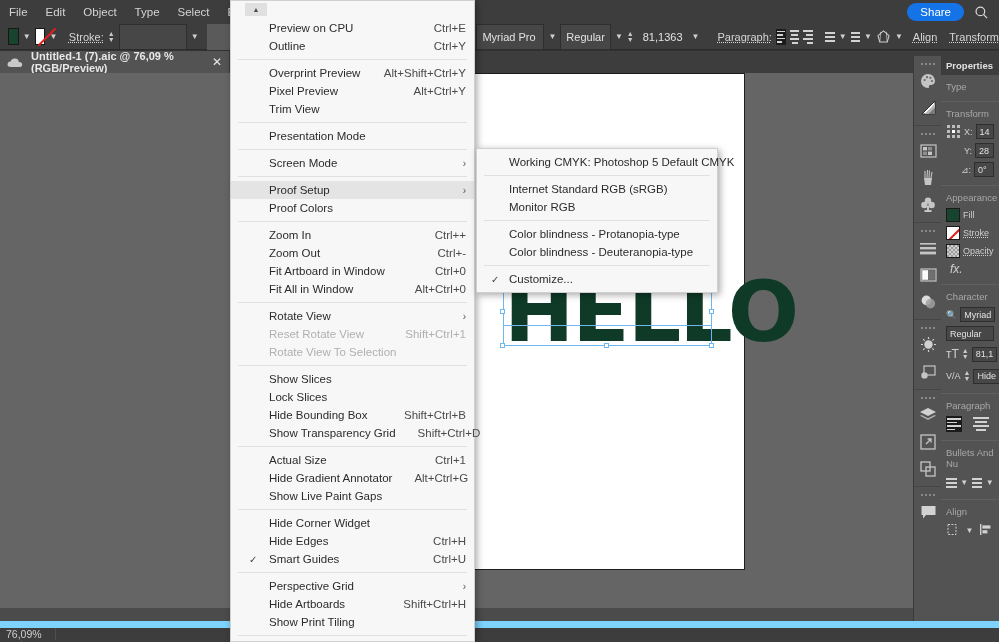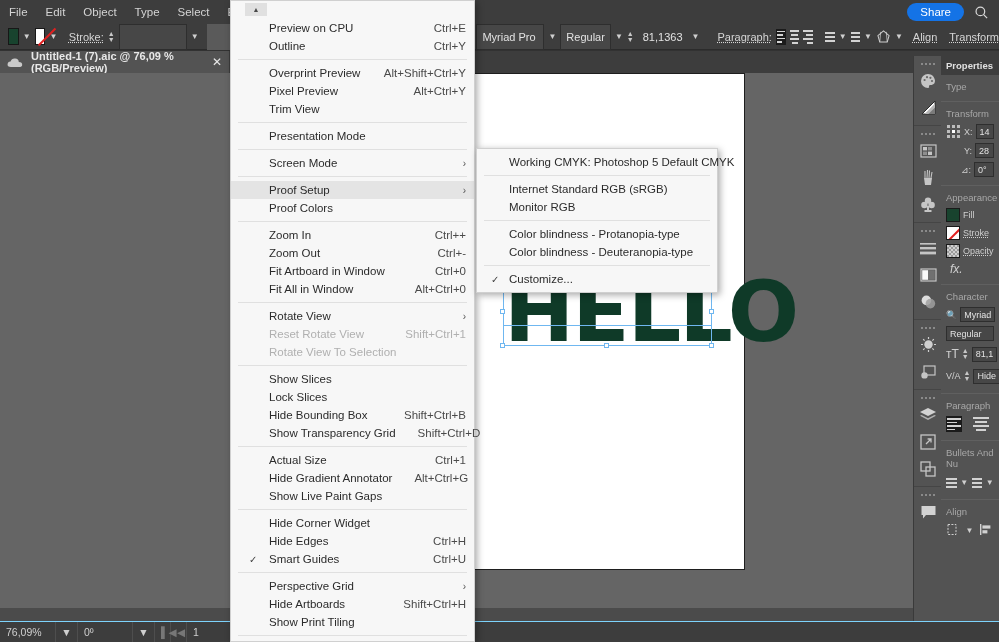--- a/index.html
+++ b/index.html
@@ -108,22 +108,23 @@
     position:absolute; left:0; bottom:21px; right:0; height:13px; background:#4b4b4b;
   }
   #hscroll .thumb {
     position:absolute; top:2px; left:432px; width:30px; height:9px;
     background:#787878; border-radius:5px;
   }
 
   
   #statusbar {
     position:absolute; left:0; bottom:0; width:999px; height:21px;
-    background:#3d3d3d; display:flex; align-items:center; font-size:10.5px; color:#cfcfcf;
-    border-top:1px solid #7dd3fc;
+    background:#3d3d3d; display:flex; font-size:10.5px; color:#cfcfcf;
+    border-top:7px solid #7dd3fc;
+    flex-direction:column;
   }
   #statusbar .sfield {
     height:21px; display:flex; align-items:center; padding:0 6px;
     border-right:1px solid #4e4e4e;
   }
   #statusbar .nav { width:16px; text-align:center; color:#777; }
 
   
   #icondock {
     position:absolute; right:58px; top:56px; width:28px; bottom:21px;

